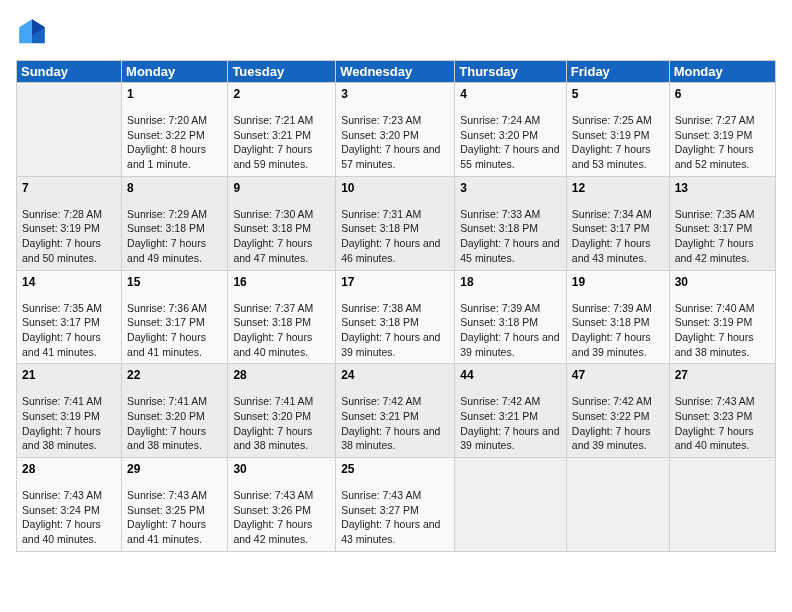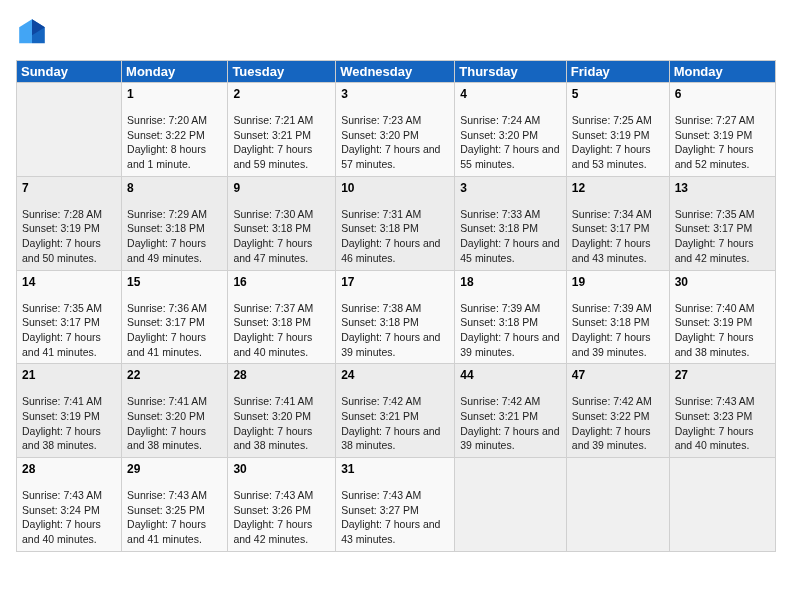--- a/index.html
+++ b/index.html
@@ -249,21 +249,21 @@
         </td>
         <td>
           <span class="day-number">29</span>
           <div class="day-info">Sunrise: 7:43 AM<br>Sunset: 3:25 PM<br>Daylight: 7 hours and 41 minutes.</div>
         </td>
         <td>
           <span class="day-number">30</span>
           <div class="day-info">Sunrise: 7:43 AM<br>Sunset: 3:26 PM<br>Daylight: 7 hours and 42 minutes.</div>
         </td>
         <td>
-          <span class="day-number">31</span>
+          <span class="day-number">25</span>
           <div class="day-info">Sunrise: 7:43 AM<br>Sunset: 3:27 PM<br>Daylight: 7 hours and 43 minutes.</div>
         </td>
         <td class="empty-cell"></td>
         <td class="empty-cell"></td>
         <td class="empty-cell"></td>
       </tr>
     </tbody>
 </table>
 
 </body></html>

